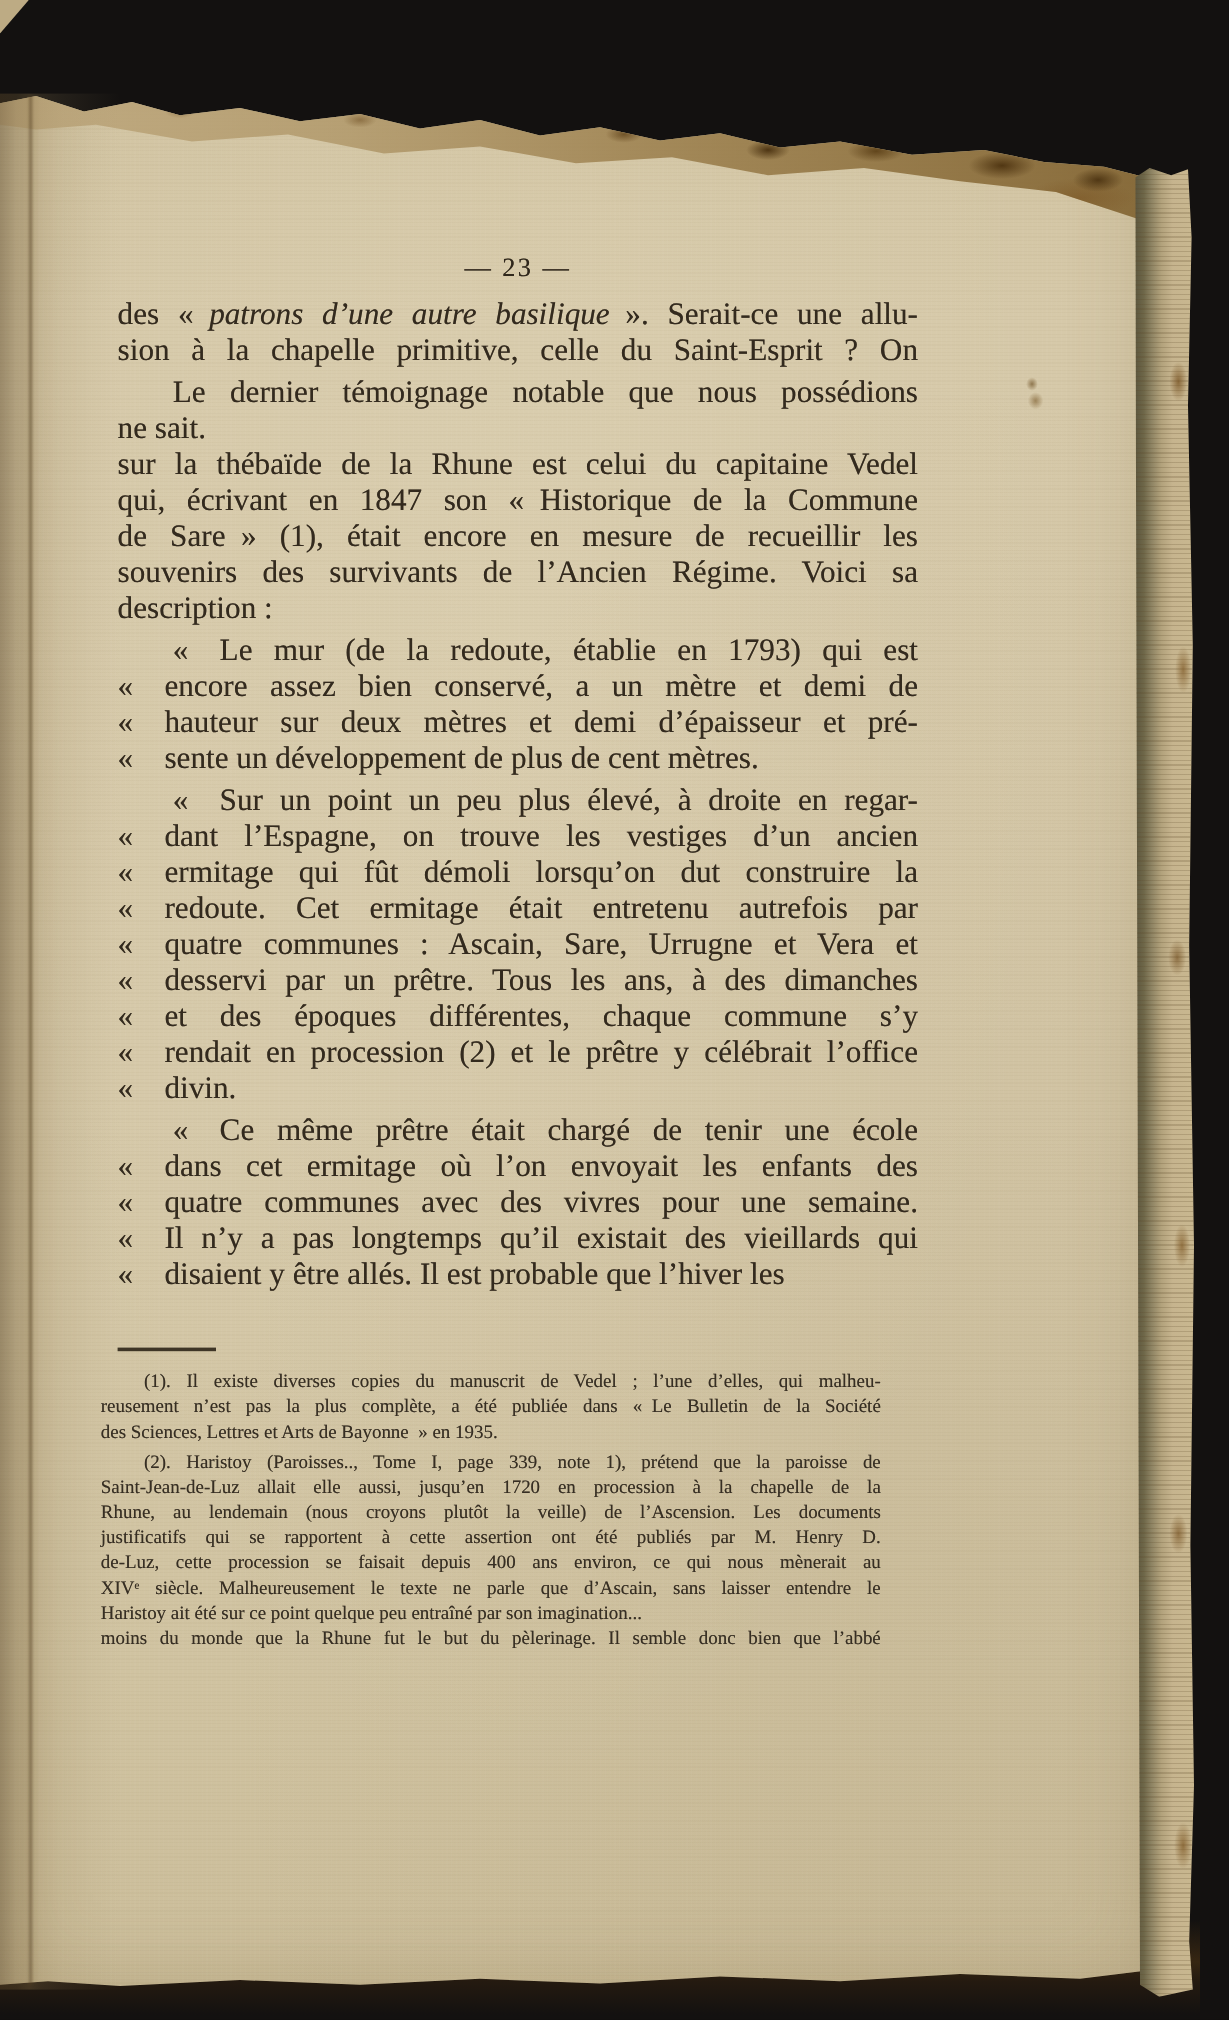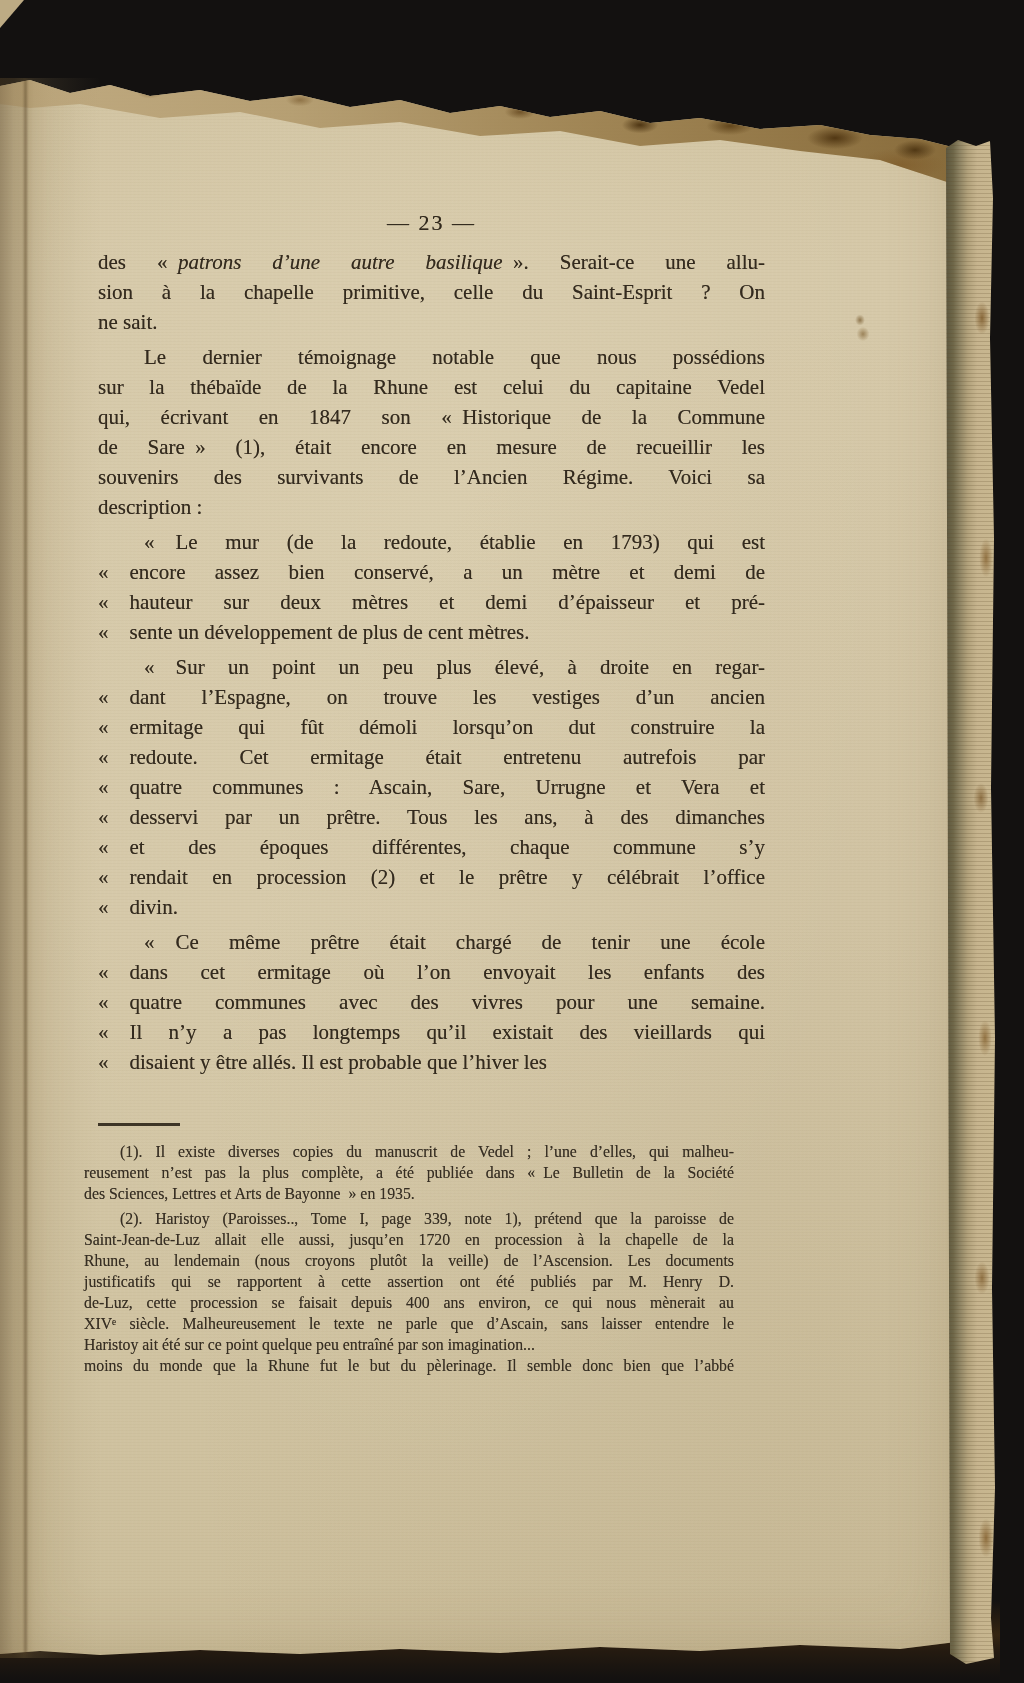--- a/index.html
+++ b/index.html
@@ -114,21 +114,21 @@
   }
 
   
   .pagenum{
     position:absolute;left:98px;top:210px;width:667px;
     text-align:center;font-size:22px;color:#30281c;letter-spacing:2px;
     text-shadow:0 0 .4px rgba(44,34,22,.6);
   }
   .body-text{
     position:absolute;left:98px;top:247px;width:667px;
-    font-size:21px;line-height:30px;color:#332a1e;
+    font-size:26px;line-height:30px;color:#332a1e;
     text-shadow:0 0 .4px rgba(44,34,22,.55);
   }
   .ln{text-align:justify;text-align-last:justify;white-space:normal;}
   .ln.end{text-align-last:left;}
   .ln.ind{text-indent:46px;}
   .ln.para{margin-top:5px;}
   .em{font-style:italic;}
 
   .rule{
     position:absolute;left:98px;top:1123px;width:82px;height:3px;
@@ -162,22 +162,22 @@
 
   <div class="corner"></div>
 
   <div class="stain"></div>
 
   <div class="pagenum">— 23 —</div>
 
   <div class="body-text">
     <div class="ln"><span>des « </span><span class="em">patrons d’une autre basilique</span><span> ». Serait-ce une allu-</span></div>
     <div class="ln">sion à la chapelle primitive, celle du Saint-Esprit ? On</div>
+    <div class="ln ind para">Le dernier témoignage notable que nous possédions</div>
     <div class="ln end">ne sait.</div>
-    <div class="ln ind para">Le dernier témoignage notable que nous possédions</div>
     <div class="ln">sur la thébaïde de la Rhune est celui du capitaine Vedel</div>
     <div class="ln">qui, écrivant en 1847 son « Historique de la Commune</div>
     <div class="ln">de Sare » (1), était encore en mesure de recueillir les</div>
     <div class="ln">souvenirs des survivants de l’Ancien Régime. Voici sa</div>
     <div class="ln end">description :</div>
     <div class="ln ind para">«  Le mur (de la redoute, établie en 1793) qui est</div>
     <div class="ln">«  encore assez bien conservé, a un mètre et demi de</div>
     <div class="ln">«  hauteur sur deux mètres et demi d’épaisseur et pré-</div>
     <div class="ln end">«  sente un développement de plus de cent mètres.</div>
     <div class="ln ind para">«  Sur un point un peu plus élevé, à droite en regar-</div>

